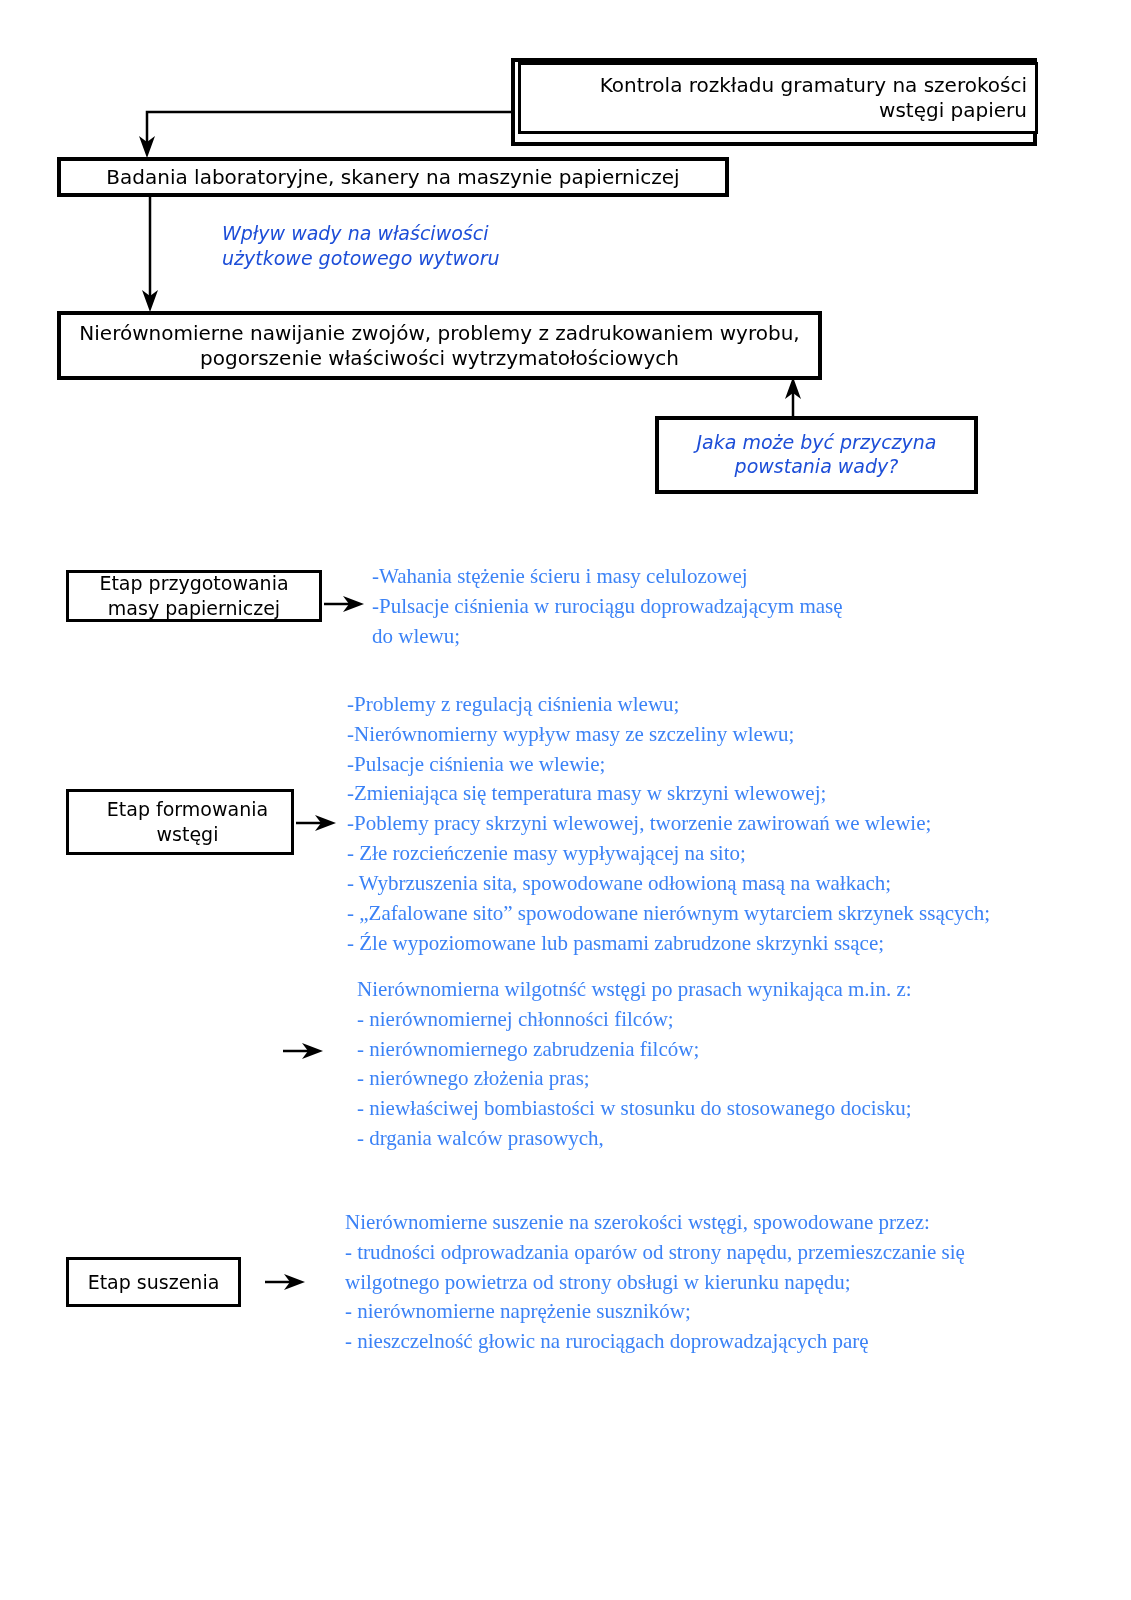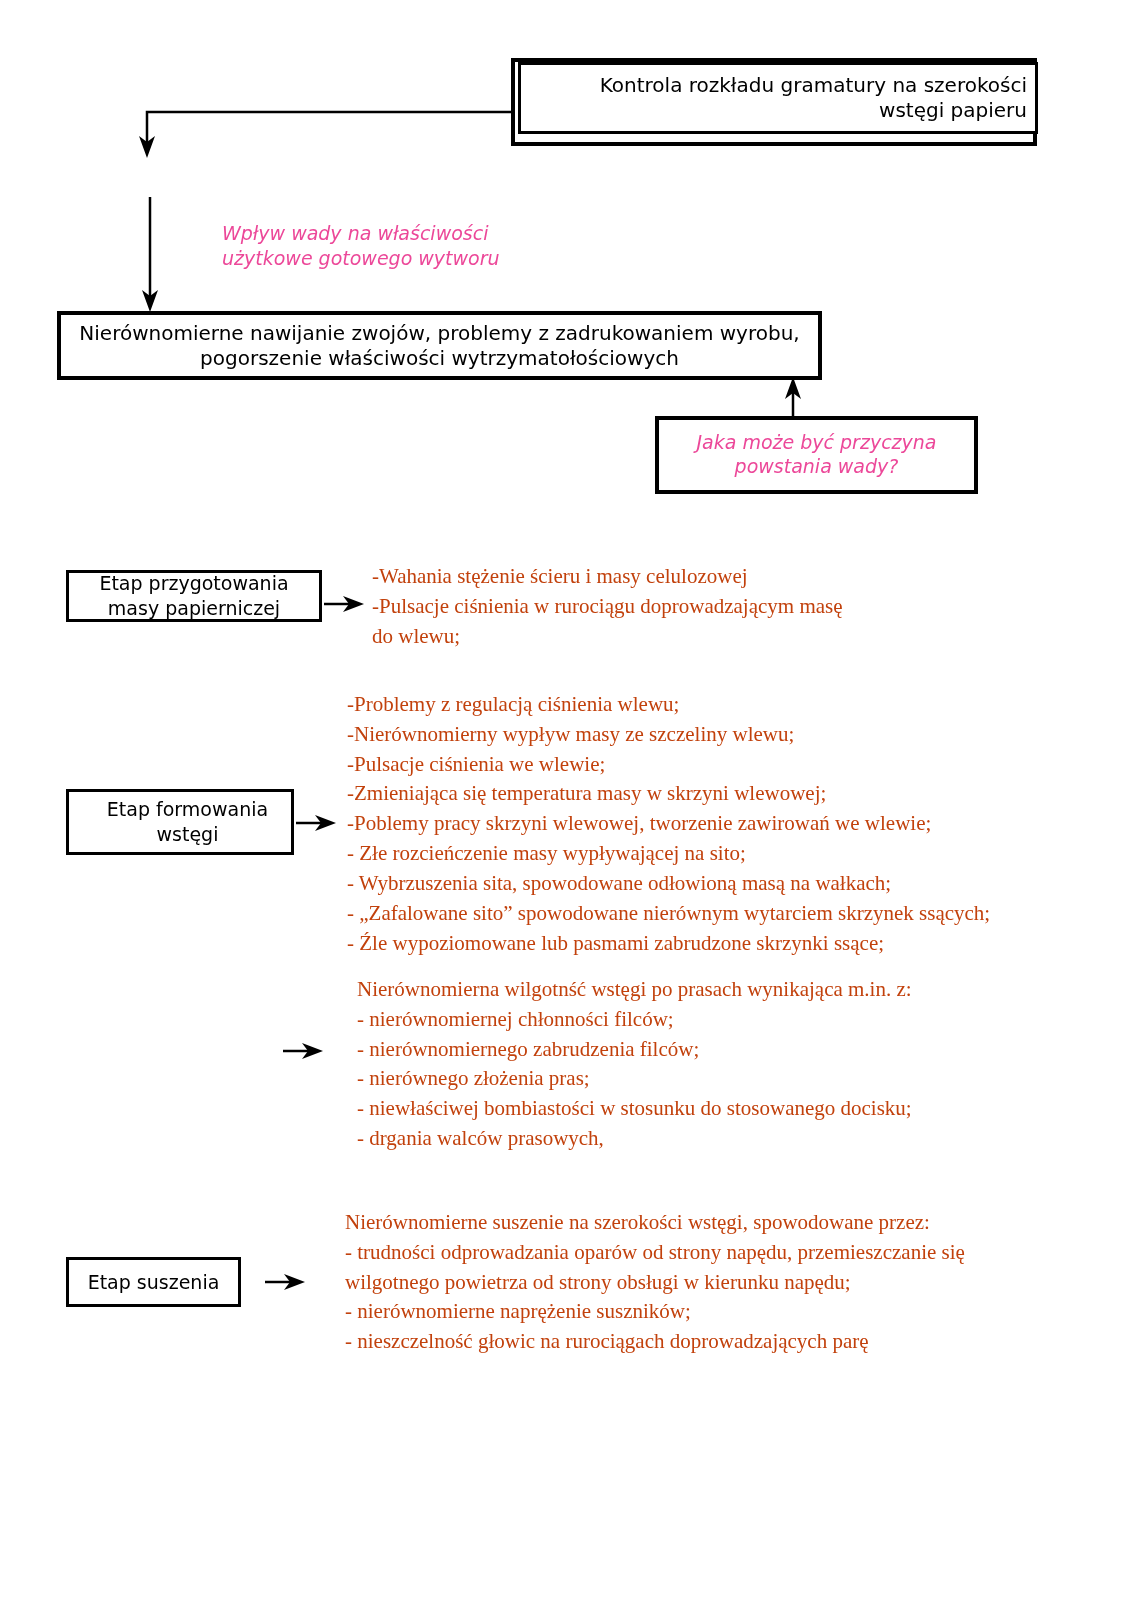--- a/index.html
+++ b/index.html
@@ -41,21 +41,21 @@
     display: flex;
     align-items: center;
     justify-content: center;
     text-align: right;
     line-height: 1.25;
   }
   .sans {
     font-family: "DejaVu Sans", sans-serif;
   }
   .green-italic {
-    color: #ec4899;
+    color: #1d4ed8;
     font-style: italic;
     font-family: "DejaVu Sans", sans-serif;
   }
 
   
   #top-outer {
     left: 511px;
     top: 58px;
     width: 526px;
     height: 88px;
@@ -128,21 +128,21 @@
   #stage-2 { left: 66px; top: 1025px; width: 215px; height: 54px; }
   #stage-3 { left: 66px; top: 1257px; width: 175px; height: 50px; }
 
   
   .cause-list {
     position: absolute;
     font-family: "Liberation Serif", "DejaVu Serif", serif;
     font-size: 21px;
     line-height: 1.42;
     white-space: pre-line;
-    color: #c2410c;
+    color: #3b82f6;
   }
   #causes-0 { left: 372px; top: 562px;  width: 650px; }
   #causes-1 { left: 347px; top: 690px;  width: 700px; }
   #causes-2 { left: 357px; top: 975px;  width: 680px; }
   #causes-3 { left: 345px; top: 1208px; width: 700px; font-family: Liberation Serif, serif; }
 
   svg.overlay {
     position: absolute;
     left: 0; top: 0;
     width: 1131px;
@@ -189,20 +189,21 @@
 
     <g stroke="#000000" stroke-width="2.5" fill="none">
       <path d="M 265 1282 L 297 1282"></path>
     </g>
     <polygon points="305,1282 284,1274 290,1282 284,1290" fill="#000000"></polygon>
   </svg>
 
   <div class="box" id="top-outer"></div>
   <div class="box-inner sans" id="top-inner">Kontrola rozkładu gramatury na szerokości wstęgi papieru</div>
 
+  <div class="box sans" id="lab-box">Badania laboratoryjne, skanery na maszynie papierniczej</div>
 
   <div class="green-italic" id="annot-influence">Wpływ wady na właściwości
 użytkowe gotowego wytworu</div>
 
   <div class="box green-italic" id="quest-box">Jaka może być przyczyna powstania wady?</div>
 
   <div class="box sans" id="cons-box">Nierównomierne nawijanie zwojów, problemy z zadrukowaniem wyrobu, pogorszenie właściwości wytrzymatołościowych</div>
 
   <div class="stage-box" id="stage-0">Etap przygotowania
 masy papierniczej</div>

